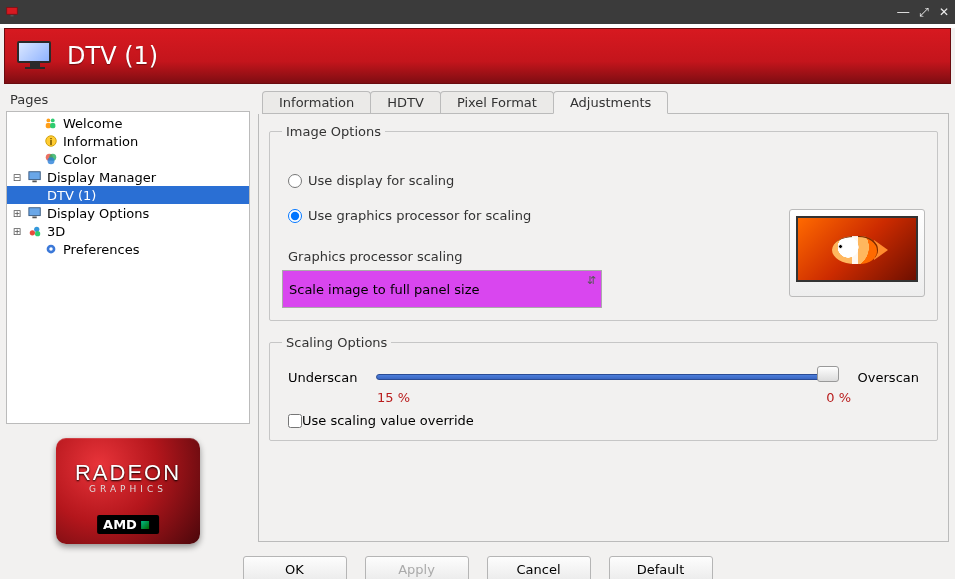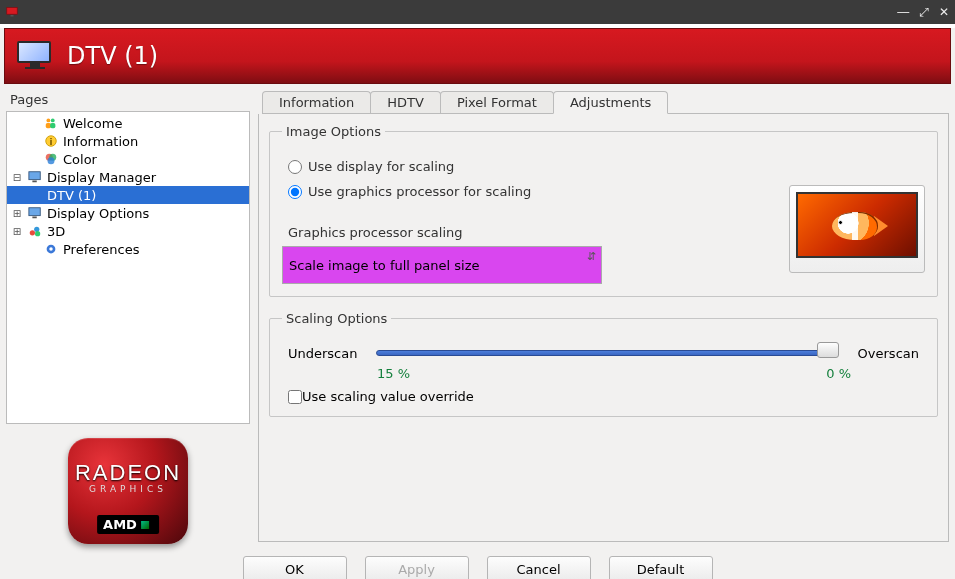--- a/index.html
+++ b/index.html
@@ -40,21 +40,21 @@
   .tree > ul > li { padding: 0; }
   .node { display: flex; align-items: center; gap: 4px; height: 18px; padding: 0 4px; cursor: default; }
   .node.selected { background: #2a6fd4; color: #fff; }
   .expander { width: 12px; text-align: center; color: #555; font-size: 10px; user-select: none; }
   .node .ico { width: 16px; height: 16px; display:inline-flex; align-items:center; justify-content:center; }
   .indent-1 { padding-left: 20px; }
   .indent-2 { padding-left: 40px; }
 
   
   .logo-wrap { display:flex; justify-content:center; padding: 14px 0 0 0; }
-  .radeon-logo { width: 120px; height: 106px; border-radius: 20px; position: relative;
+  .radeon-logo { width: 144px; height: 106px; border-radius: 10px; position: relative;
     background: radial-gradient(circle at 30% 25%, #e8343a 0%, #b4161c 45%, #4b070b 100%);
     box-shadow: 0 3px 6px rgba(0,0,0,.4), inset 0 1px 0 rgba(255,255,255,.15);
     color: #fff; text-align: center; }
   .radeon-logo .r1 { font-family: Impact, "Arial Black", sans-serif; font-size: 22px; letter-spacing: 2px; padding-top: 22px; text-shadow: 0 1px 2px #000; }
   .radeon-logo .r2 { font-size: 9px; letter-spacing: 4px; margin-top: -2px; color:#ddd; }
   .radeon-logo .amd { position: absolute; bottom: 10px; left: 50%; transform: translateX(-50%);
     background: #000; color:#fff; font-size: 13px; font-weight: bold; padding: 2px 10px 2px 6px; border-radius: 2px;
     display:flex; align-items:center; gap:4px; }
   .radeon-logo .amd::after { content:""; width:8px; height:8px; background: linear-gradient(135deg,#0b8 0%, #060 100%); display:inline-block; }
 
@@ -64,21 +64,21 @@
   .tab { padding: 3px 16px; font-size: 13px; border: 1px solid #bbb; border-bottom: none;
     background: #ebeae8; margin-right: -1px;
     border-top-left-radius: 4px; border-top-right-radius: 4px; cursor: pointer; color:#333; }
   .tab.active { background: #f2f1f0; border-bottom: 1px solid #f2f1f0; position: relative; top: 1px; font-weight: normal; }
 
   .panel { border: 1px solid #bbb; border-top: none; background: #f2f1f0; padding: 10px; height: 428px; }
 
   fieldset { border: 1px solid #c6c6c6; border-radius: 2px; padding: 14px 12px 12px 12px; margin-bottom: 14px; }
   legend { font-size: 13px; color: #333; padding: 0 4px; }
 
-  .radio-row { display: flex; align-items: center; gap: 6px; font-size: 13px; color: #333; margin: 6px 0 10px 6px; }
+  .radio-row { display: flex; align-items: center; gap: 6px; font-size: 13px; color: #333; margin: 20px 0 10px 6px; }
   .radio-row input { width: 14px; height: 14px; }
 
   .gp-label { font-size: 13px; margin: 16px 0 6px 6px; color:#333; }
   .gp-row { display: flex; align-items: flex-start; gap: 14px; }
   .select-wrap { position: relative; width: 320px; }
   .select-wrap select { width: 100%; height: 38px; font-size: 13px; background:#d946ef; border:1px solid #aaa; padding: 2px 22px 2px 6px; appearance: none; }
   .select-wrap::after { content:"⇵"; position:absolute; right:6px; top:4px; font-size:11px; color:#555; pointer-events:none; }
 
   
   .tv { width: 136px; height: 88px; border: 1px solid #bbb; background: linear-gradient(#fff,#eee);
@@ -92,21 +92,21 @@
   .tv .fish-stripe { position:absolute; top:18px; left:54px; width:6px; height:28px; background:#fff; opacity:.9; }
   .tv .fish-tail { position:absolute; top:22px; left:76px; width:0;height:0;
     border-left: 14px solid #ff8c2e; border-top: 10px solid transparent; border-bottom: 10px solid transparent; }
   .tv .fish-eye { position:absolute; top:26px; left:40px; width:5px; height:5px; background:#000; border-radius:50%; border:1px solid #fff; }
 
   
   .scale-row { display:flex; align-items:center; gap:19px; font-size:13px; margin: 4px 6px; }
   .scale-track-wrap { flex:1; position:relative; height: 18px; display:flex; align-items:center; }
   .scale-track { width: 100%; height: 6px; background: linear-gradient(#4c7edb,#3a66c2); border: 1px solid #2a4b94; border-radius: 3px; }
   .scale-thumb { position:absolute; right:0; top:-2px; width:22px; height:16px; background: linear-gradient(#fefefe,#dcdcdc); border:1px solid #999; border-radius:3px; }
-  .scale-ticks { display:flex; justify-content:space-between; font-size:13px; color:#15803d; margin: 2px 6px 8px 95px; padding-right: 68px; }
+  .scale-ticks { display:flex; justify-content:space-between; font-size:13px; color:#b91c1c; margin: 2px 6px 8px 95px; padding-right: 68px; }
   .checkbox-row { display:flex; align-items:center; font-size:13px; margin: 6px 0 0 6px; }
   .checkbox-row input { width:14px; height:14px; }
 
   
   .footer { display:flex; justify-content:center; gap:18px; padding: 12px 0 0 0; }
   .btn { width: 104px; height: 26px; font-size: 13px; background: linear-gradient(#fdfdfd,#ebebeb);
     border: 1px solid #b5b5b5; border-radius: 3px; cursor: pointer; }
   .btn:disabled { color:#aaa; cursor:default; }
 
   

